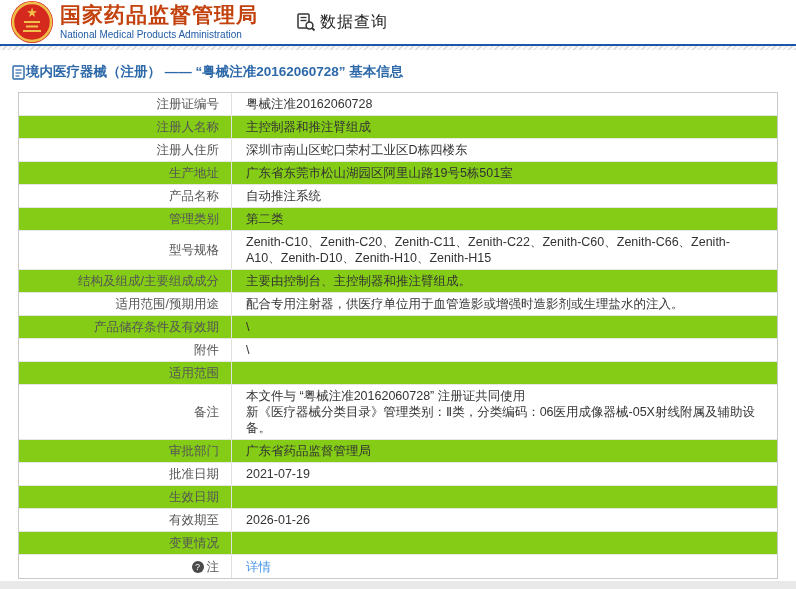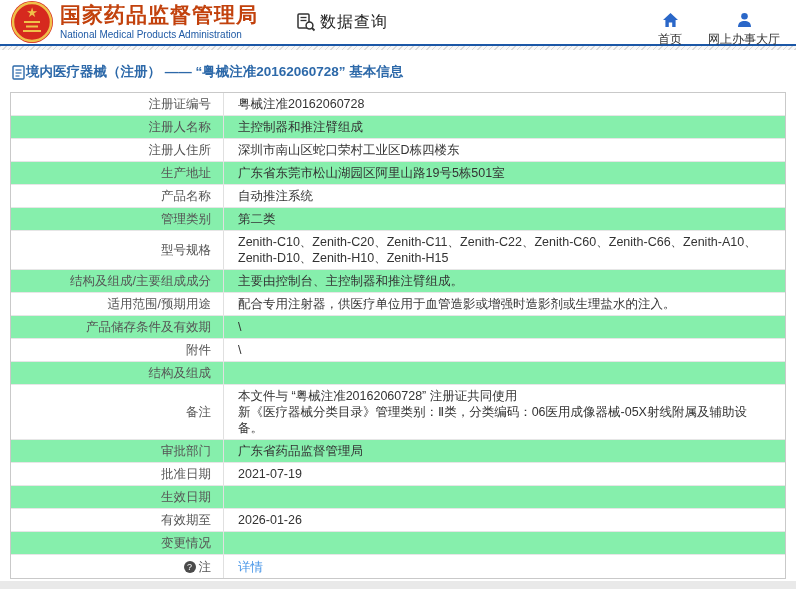--- a/index.html
+++ b/index.html
@@ -48,28 +48,28 @@
   
   .breadcrumb {
     display:flex; align-items:center; gap:1px;
     padding:13px 10px 11px 12px;
     font-size:13.5px; color:#2d69a9; font-weight:bold;
   }
   .breadcrumb .doc-icon { display:inline-flex; }
 
   
   .info-table {
-    margin:0 10px; border:1px solid #c9c9c9; background:#fff;
+    margin:0 18px; border:1px solid #c9c9c9; background:#fff;
   }
   .row {
     display:flex; align-items:center; border-bottom:1px solid #e6e6e6;
     background:#fff; min-height:23px;
   }
   .row:last-child { border-bottom:none; }
-  .row.alt { background:#86efac;justify-content:flex-end; }
+  .row.alt { background:#84cc16;justify-content:flex-end; }
   .cell { padding:3px 14px; font-size:12.5px; line-height:16px; }
   .cell.label {
     width:213px; flex:0 0 213px; text-align:right; color:#555;
     padding-right:12px; border-right:1px solid #e0e0e0; align-self:stretch;
     display:flex; align-items:center; justify-content:flex-end; gap:3px;
   }
   .cell.value { flex:1; color:#333; }
   .cell.value .vline { display:block; }
   .note-icon {
     display:inline-block; width:12px; height:12px; border-radius:50%;
@@ -106,39 +106,20 @@
         <svg width="20" height="20" viewBox="0 0 20 20">
           <rect x="2" y="2" width="11" height="14" rx="1" fill="none" stroke="#333" stroke-width="1.5"></rect>
           <line x1="4.5" y1="5.5" x2="10.5" y2="5.5" stroke="#333" stroke-width="1.3"></line>
           <line x1="4.5" y1="8.5" x2="10.5" y2="8.5" stroke="#333" stroke-width="1.3"></line>
           <circle cx="13.5" cy="13.5" r="3.4" fill="#fff" stroke="#333" stroke-width="1.5"></circle>
           <line x1="16" y1="16" x2="18.5" y2="18.5" stroke="#333" stroke-width="1.8"></line>
         </svg>
       </span>
       <span>数据查询</span>
     </div>
-    <nav class="top-right">
-      <a class="nav-item">
-        <span class="icon">
-          <svg width="17" height="16" viewBox="0 0 17 16">
-            <path d="M8.5 1 L16 8 H13.6 V15 H10.2 V10.6 H6.8 V15 H3.4 V8 H1 Z" fill="#2a67c8"></path>
-          </svg>
-        </span>
-        <span>首页</span>
-      </a>
-      <a class="nav-item">
-        <span class="icon">
-          <svg width="17" height="16" viewBox="0 0 17 16">
-            <circle cx="8.5" cy="4.3" r="3.3" fill="#2a67c8"></circle>
-            <path d="M2 15 C2 10.5 5 9 8.5 9 C12 9 15 10.5 15 15 Z" fill="#2a67c8"></path>
-          </svg>
-        </span>
-        <span>网上办事大厅</span>
-      </a>
-    </nav>
   </header>
 
   <div class="blue-line"></div>
   <div class="hatch-strip"></div>
 
   <div class="breadcrumb">
     <span class="doc-icon">
       <svg width="13" height="15" viewBox="0 0 13 15">
         <rect x="1" y="1" width="11" height="13" rx="1" fill="none" stroke="#2d69a9" stroke-width="1.4"></rect>
         <line x1="3.5" y1="5" x2="9.5" y2="5" stroke="#2d69a9" stroke-width="1.2"></line>
@@ -211,21 +192,21 @@
         <div class="cell value">\</div>
       </div>
       <div class="row">
         <div class="cell label">
           <span>附件</span>
         </div>
         <div class="cell value">\</div>
       </div>
       <div class="row alt">
         <div class="cell label">
-          <span>结构及组成</span>
+          <span>适用范围</span>
         </div>
         <div class="cell value"></div>
       </div>
       <div class="row">
         <div class="cell label">
           <span>备注</span>
         </div>
         <div class="cell value">
           <span class="vline">本文件与 “粤械注准20162060728” 注册证共同使用</span>
           <span class="vline">新《医疗器械分类目录》管理类别：Ⅱ类，分类编码：06医用成像器械-05X射线附属及辅助设备。</span>

